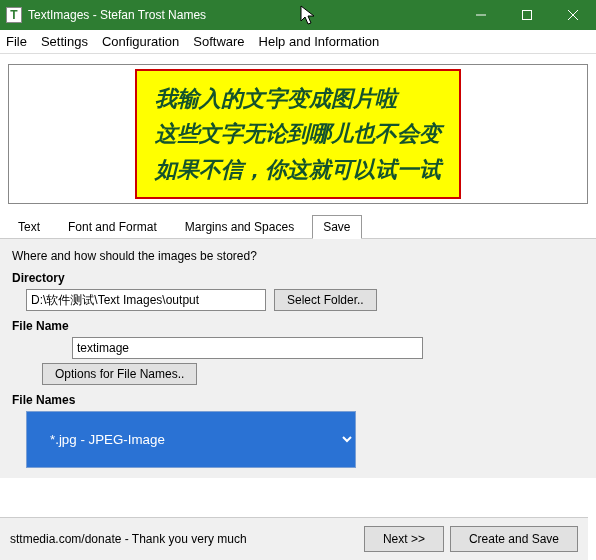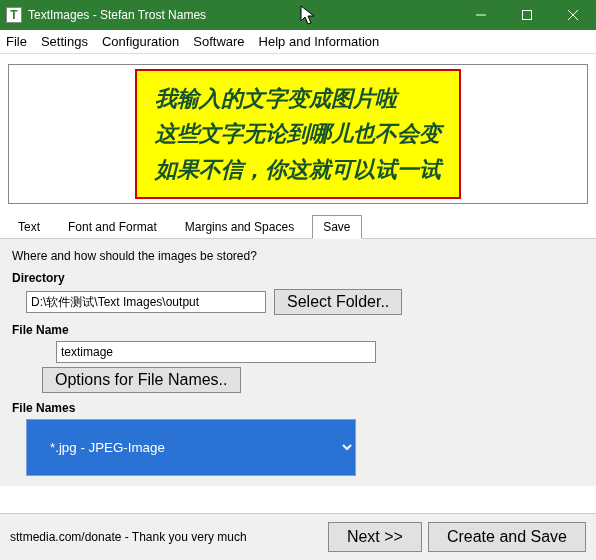--- a/index.html
+++ b/index.html
@@ -17,26 +17,26 @@
 .preview-img { background: #ffff00; border: 2px solid #cc0000; padding: 10px 18px; }
 .preview-line { color: #14532d; font-weight: bold; font-style: italic; font-size: 22px; font-family: "SimHei","Microsoft YaHei",sans-serif; line-height: 1.6; white-space: nowrap; }
 .tabs { display: flex; gap: 8px; padding: 4px 8px 0 8px; border-bottom: 1px solid #ccc; align-items: flex-end; font-size: 12px; }
 .tab { padding: 4px 10px; cursor: default; }
 .tab.active { border: 1px solid #999; background: #fff; border-bottom: 1px solid #fff; position: relative; top: 1px; }
 .content { padding: 10px 12px; background: #f0f0f0; border-top: none; font-size: 12px; }
 .group-label { font-weight: bold; margin: 8px 0 4px 0; }
 .row { display: flex; align-items: center; gap: 8px; margin: 4px 0 4px 14px; }
 input[type=text] { border: 1px solid #888; padding: 3px 4px; font-size: 12px; background: #fff; }
 .dir-input { width: 240px; }
-.btn { background: #e1e1e1; border: 1px solid #888; padding: 3px 12px; font-size: 16px; cursor: default; }
+.btn { background: #e1e1e1; border: 1px solid #888; padding: 3px 12px; font-size: 12px; cursor: default; }
 .radio-row { display: flex; align-items: center; gap: 4px; margin: 4px 0 4px 14px; }
-.fn-input { width: 320px; margin-left: 30px; }
+.fn-input { width: 351px; margin-left: 46px; }
 select.ff { width: 330px; border: 1px solid #7a9fd4; background: #2a72d4; color: #fff; padding: 19px; margin-left: 14px; }
 select.ff option { background: #fff; color: #000; }
-.footer { position: absolute; bottom: 0; left: 0; right: 0; border-top: 1px solid #ccc; padding: 8px 10px; display: flex; align-items: center; background: #f0f0f0; }
+.footer { position: absolute; bottom: 0; left: 0; right: 8px; border-top: 1px solid #ccc; padding: 8px 10px; display: flex; align-items: center; background: #f0f0f0; }
 .footer .msg { flex: 1; font-size: 12px; }
 .footer .btn { margin-left: 6px; padding: 5px 18px; }
 .q { margin-bottom: 6px; }
 .cursor { position: absolute; left: 300px; top: 5px; pointer-events: none; }
 </style>
 </head>
 <body>
 
 <div class="titlebar">
   <span class="app-icon">T</span>

